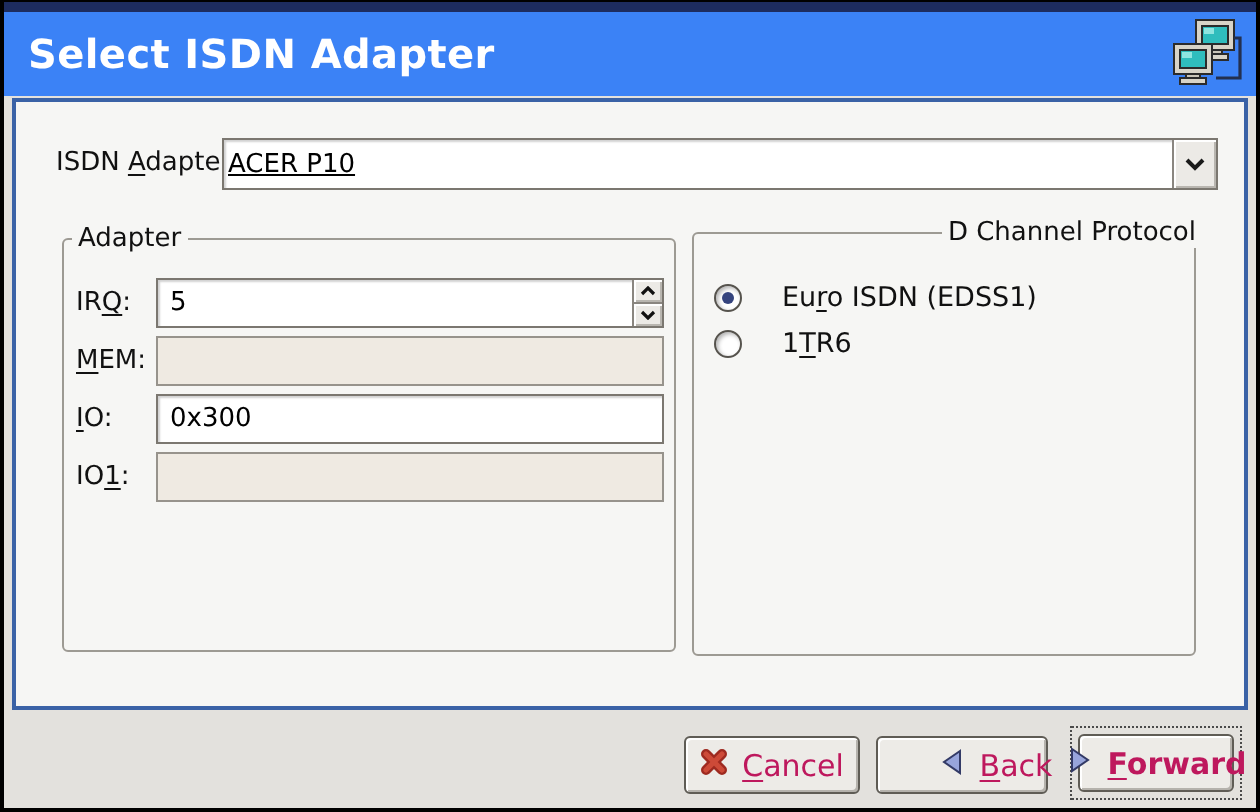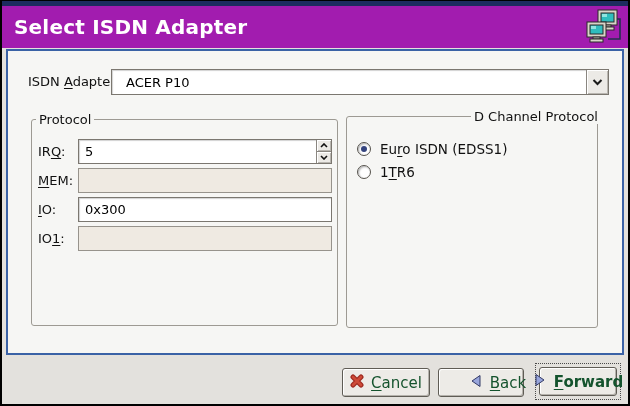--- a/index.html
+++ b/index.html
@@ -3,37 +3,37 @@
 <meta charset="utf-8">
 <style>
   * { margin:0; padding:0; box-sizing:border-box; }
   html,body { width:630px; height:406px; }
   body { font-family:"DejaVu Sans","Liberation Sans",sans-serif; font-size:13px; color:#111; }
 
   .window { position:relative; width:630px; height:406px; background:#000; overflow:hidden; }
 
   
   .titlebar-top { position:absolute; left:2px; top:1px; width:626px; height:5px; background:#1D2C5F; }
-  .titlebar { position:absolute; left:2px; top:6px; width:626px; height:42px; background:#a21caf;
+  .titlebar { position:absolute; left:2px; top:6px; width:626px; height:42px; background:#3b82f6;
               display:flex; align-items:center; }
   .title-text { color:#fff; font-size:20px; font-weight:bold; padding-left:12px; letter-spacing:0.2px; }
   .title-icon { position:absolute; right:6px; top:1px; width:38px; height:40px; }
 
   
   .main-bg { position:absolute; left:2px; top:48px; width:626px; height:356px; background:#E3E1DD; }
   .panel { position:absolute; left:6px; top:49px; width:618px; height:306px;
            border:2px solid #3A62A6; background:#F6F6F4; }
 
   
   .adapter-label { position:absolute; left:20px; top:18px; height:26px; line-height:26px; }
   .combo { position:absolute; left:103px; top:18px; width:498px; height:26px;
            border:1px solid #7B7770; background:#fff; box-shadow:inset 1px 1px 1px rgba(0,0,0,0.18);
            display:flex; align-items:stretch; }
-  .combo-value { flex:1; border:none; outline:none; background:transparent; padding:0 14px;
-                 font:13px "DejaVu Sans","Liberation Sans",sans-serif; }
+  .combo-value { flex:1; border:none; outline:none; background:transparent; padding:0 2px;
+                 font:13px "DejaVu Sans","Liberation Sans",sans-serif;text-decoration:underline; }
   .combo-btn { width:22px; background:#ECEAE6; border-left:1px solid #8A8680;
                box-shadow:inset 1px 1px 0 #fff, inset -1px -1px 0 #B9B6B0;
                display:flex; align-items:center; justify-content:center; cursor:default; }
 
   
   fieldset { position:absolute; border:1px solid #9D9A93; border-radius:3px; padding:0; }
   legend { font-size:13px; padding:0 3px; margin-left:4px; }
   .fs-resource { left:23px; top:61px; width:307px; height:214px; }
   .fs-protocol { left:338px; top:58px; width:252px; height:219px;text-align:right; }
 
@@ -46,34 +46,34 @@
                  font:13px "DejaVu Sans","Liberation Sans",sans-serif; }
   .field.disabled { background:#EFEAE2; border-color:#97938C; box-shadow:none; }
   .r0 { top:12px; } .r1 { top:41px; } .r2 { top:70px; } .r3 { top:99px; } .r4 { top:128px; }
 
   .spin-col { width:15px; display:flex; flex-direction:column; border-left:1px solid #8A8680; }
   .spin-btn { flex:1; background:#ECEAE6; display:flex; align-items:center; justify-content:center;
               box-shadow:inset 1px 1px 0 #fff, inset -1px -1px 0 #B9B6B0; cursor:default; }
   .spin-btn + .spin-btn { border-top:1px solid #8A8680; }
 
   
-  .radio-row { position:absolute; left:10px; height:16px; display:flex; align-items:center; gap:9px; }
+  .radio-row { position:absolute; left:10px; height:16px; display:flex; align-items:center; gap:20px; }
   .p0 { top:17px; } .p1 { top:40px; }
   .radio { width:14px; height:14px; border-radius:50%; border:1px solid #56534D; background:#fff;
            box-shadow:inset 1px 1px 2px rgba(0,0,0,0.3); position:relative; flex:0 0 auto; }
   .radio.selected::after { content:''; position:absolute; left:3px; top:3px; width:6px; height:6px;
            border-radius:50%; background:#35447E; }
   .radio-label { font-size:13.5px; }
 
   
   .btnbar { position:absolute; left:2px; top:355px; width:626px; height:49px; background:#E3E1DD; }
   .btn { position:absolute; height:29px; background:#EDEBE7; border:1px solid #5F5C55; border-radius:3px;
          box-shadow:inset 1px 1px 0 #fff, inset -1px -1px 0 #B5B2AC;
          display:flex; align-items:center; justify-content:center; gap:7px;
-         font-size:15px; color:#14532d; cursor:default; }
+         font-size:15px; color:#be185d; cursor:default; }
   .btn-cancel { left:340px; top:13px; width:88px; }
   .btn-back { left:436px; top:13px; width:86px;padding-left:33px; }
   .fwd-wrap { position:absolute; left:533px; top:8px; padding:3px; }
   .fwd-wrap.default { border:1px dotted #4A4A4A; }
   .fwd-wrap .btn { position:static; width:78px;font-weight:bold; }
   u { text-decoration:underline; text-underline-offset:2px; }
 </style>
 </head>
 <body>
 
@@ -111,21 +111,21 @@
     <div class="combo">
       <input class="combo-value" readonly="" value="ACER P10" style="">
       <span class="combo-btn">
         <svg width="11" height="7" viewBox="0 0 11 7">
             <path d="M1.5 1 L5.5 5 L9.5 1" fill="none" stroke="#1a1a1a" stroke-width="2"></path>
           </svg>
       </span>
     </div>
 
     <fieldset class="fs-resource">
-      <legend>Protocol</legend>
+      <legend>Adapter</legend>
 
       <div class="frow r0">
         <span class="flabel">IR<u>Q</u>:</span>
         <div class="field">
           <input value="5" style="">
           <span class="spin-col">
             <span class="spin-btn">
               <svg width="8" height="5" viewBox="0 0 8 5">
                   <path d="M1 4 L4 1 L7 4" fill="none" stroke="#111" stroke-width="1.6"></path>
                 </svg>

